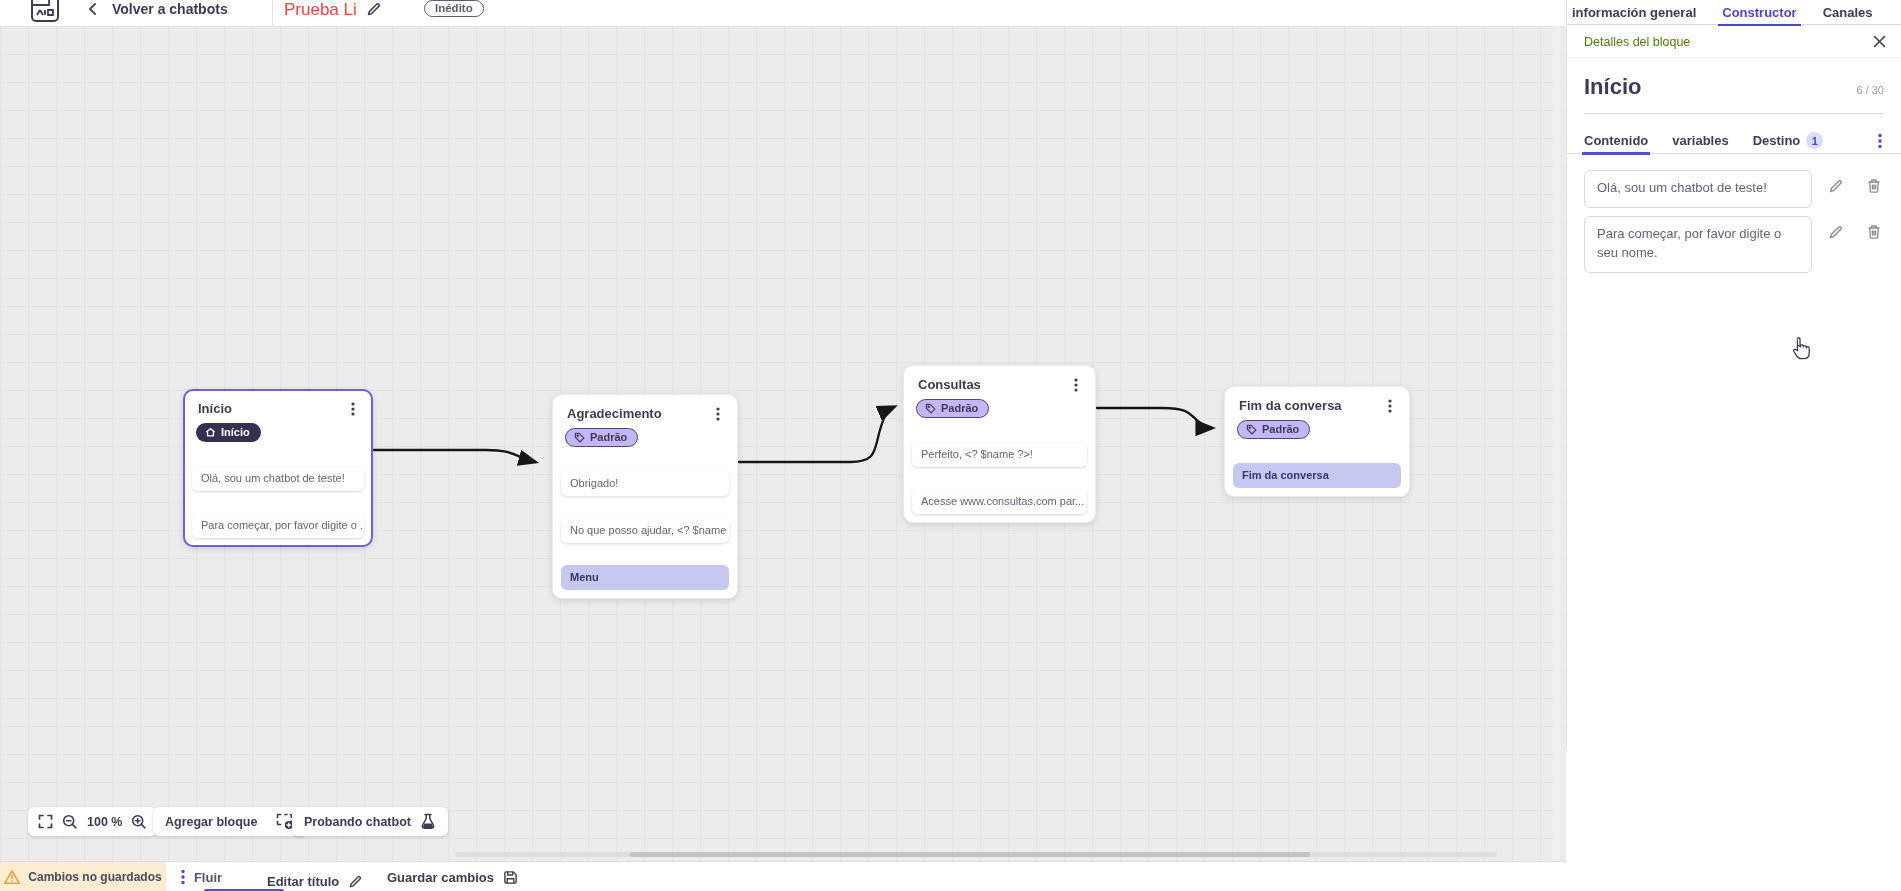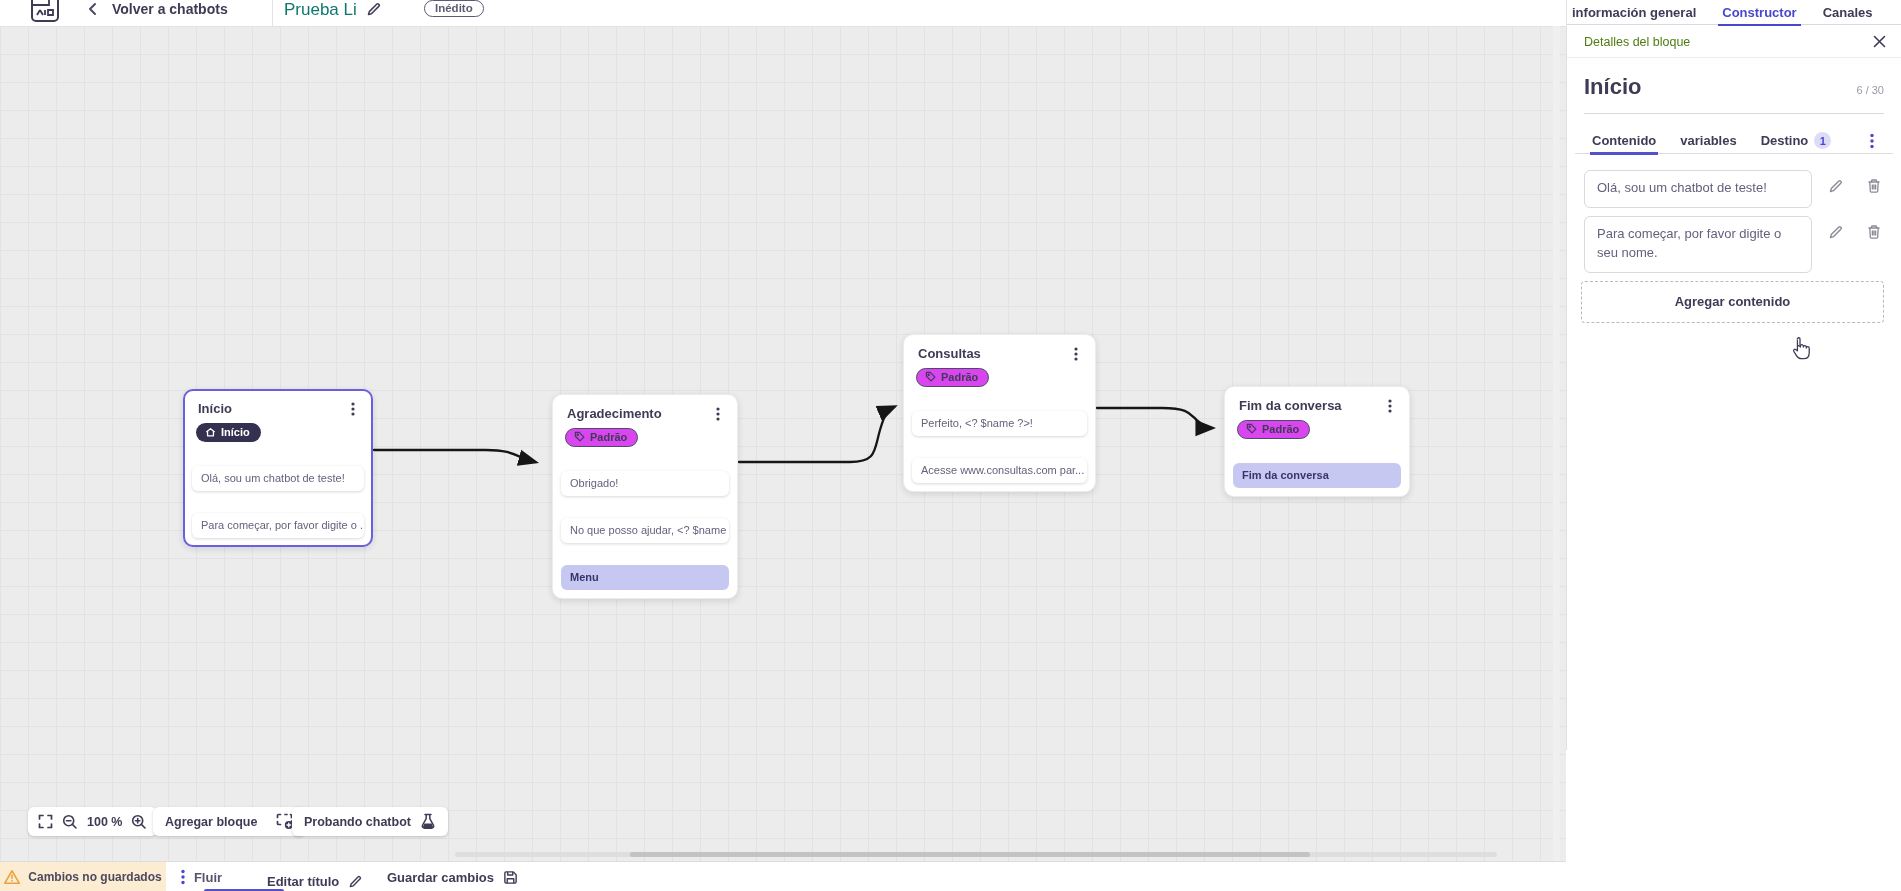--- a/index.html
+++ b/index.html
@@ -7,39 +7,39 @@
   body { font-family:"Liberation Sans", sans-serif; background:#ffffff; color:#3e3b55; }
   .app { position:relative; width:1901px; height:891px; background:#fff; }
 
   
   .top-header { position:absolute; left:0; top:0; width:1566px; height:26px; background:#fff; display:flex; align-items:center; z-index:30; }
   .logo-box { position:absolute; left:30px; top:-3px; width:30px; height:28px; color:#3e3b55; }
   .back-btn { position:absolute; left:86px; top:1px; display:flex; align-items:center; gap:12px; cursor:pointer; }
   .back-chevron { width:14px; height:14px; color:#4c4a63; }
   .back-label { font-size:14px; font-weight:700; color:#3e3b55; }
   .hdr-divider { position:absolute; left:272px; top:0; width:1px; height:26px; background:#e2e2e8; }
-  .doc-title { position:absolute; left:284px; top:0px; font-size:17px; font-weight:500; color:#0f766e; }
+  .doc-title { position:absolute; left:284px; top:0px; font-size:17px; font-weight:500; color:#ef4444; }
   .title-pencil { position:absolute; left:366px; top:1px; width:16px; height:16px; color:#3e3b55; cursor:pointer; }
   .status-pill { position:absolute; left:424px; top:0px; border:1.5px solid #5c5a72; border-radius:999px; padding:1px 10px 2px; font-size:11.5px; font-weight:600; color:#5c5a72; background:#fff; }
 
   
   .canvas { position:absolute; left:0; top:26px; width:1566px; height:835px; overflow:hidden;
     background-color:#ececec;
     background-image:linear-gradient(#e2e2e2 1px, transparent 1px),linear-gradient(90deg,#e2e2e2 1px, transparent 1px);
     background-size:28px 28px; }
   .connectors { position:absolute; left:0; top:0; width:1566px; height:835px; pointer-events:none; }
 
   .flow-block { position:absolute; background:#fff; border:1px solid #ececee; border-radius:10px; box-shadow:0 2px 6px rgba(40,40,60,.14); padding:11px 8px 8px; cursor:grab; }
   .flow-block.selected { border:2px solid #6a5fe0; padding:10px 7px 7px; }
   .blk-head { display:flex; align-items:flex-start; justify-content:space-between; padding:0 4px 0 6px; }
   .blk-title { font-size:13px; font-weight:700; color:#3e3b55; }
   .kebab { width:14px; height:16px; color:#3e3b55; cursor:pointer; flex:none; }
   .chip-row { padding:6px 4px 2px 4px; }
   .chip-dark { display:inline-flex; align-items:center; gap:5px; background:#343150; color:#fff; border-radius:999px; padding:3px 11px 4px 9px; font-size:11px; font-weight:700; }
-  .chip-outline { display:inline-flex; gap:5px; background:#d946ef; border:1.5px solid #4c4a66; border-radius:999px; padding:2px 10px 3px 8px; font-size:11px; font-weight:700; color:#3e3b55; }
+  .chip-outline { display:inline-flex; align-items:center; gap:5px; background:#c4b5fd; border:1.5px solid #4c4a66; border-radius:999px; padding:2px 10px 3px 8px; font-size:11px; font-weight:700; color:#3e3b55; }
   .chip-icon { width:11px; height:11px; }
   .msg { background:#fff; border-radius:6px; box-shadow:0 1px 3px rgba(40,40,60,.18); padding:6px 9px 7px; font-size:11px; color:#64617c; margin-top:22px; white-space:nowrap; overflow:hidden; cursor:pointer; }
   .msg.highlight { background:#c6c8f2; color:#38356a; font-weight:700; box-shadow:none; }
 
   
   .ctl { position:absolute; background:#fff; border-radius:6px; box-shadow:0 1px 3px rgba(40,40,60,.22); height:29px; display:flex; align-items:center; font-size:12.5px; font-weight:700; color:#3e3b55; }
   .ctl-zoom { left:28px; top:781px; padding:0 10px; gap:9px; }
   .ctl-add  { left:153px; top:781px; padding:0 12px; gap:19px; cursor:pointer; }
   .ctl-test { left:292px; top:781px; padding:0 12px; gap:9px; cursor:pointer; }
   .ctl svg { display:block; }
@@ -70,21 +70,21 @@
   .panel-hdr-label { font-size:12.5px; font-weight:400; color:#4d7c0f; }
   .close-x { width:15px; height:15px; color:#3e3b55; cursor:pointer; }
   .name-row { display:flex; align-items:flex-end; justify-content:space-between; margin:16px 17px 0; padding-bottom:13px; border-bottom:1px solid #d9d9de; cursor:text; }
   .block-name { font-size:22px; font-weight:600; color:#3e3b55; }
   .char-count { font-size:11px; color:#9b99a9; padding-bottom:4px; }
   .marker-row { display:flex; align-items:center; justify-content:space-between; margin:13px 10px 0 17px; }
   .marker-label { font-size:13px; color:#9b99a9; }
   .marker-right { display:flex; align-items:center; gap:6px; }
   .marker-pill { display:inline-flex; align-items:center; gap:6px; background:#343150; color:#fff; border-radius:999px; padding:4px 13px 5px 10px; font-size:12px; font-weight:700; cursor:pointer; }
   .marker-chevron { width:13px; height:13px; color:#4c4a63; cursor:pointer; }
-  .detail-tabs { display:flex; align-items:center; margin:14px 8px 0; padding:0 0 0 17px; height:26px; border-bottom:1px solid #dcdce1; gap:24px; position:relative; }
+  .detail-tabs { display:flex; align-items:center; margin:14px 0 0; padding:0 0 0 17px; height:26px; border-bottom:1px solid #dcdce1; gap:24px; position:relative; }
   .dtab { font-size:13px; font-weight:600; color:#3e3b55; height:26px; display:flex; align-items:center; gap:6px; cursor:pointer; position:relative; }
   .dtab.active { font-weight:700; }
   .dtab.active::after { content:""; position:absolute; left:-2px; right:-2px; bottom:-1px; height:2.5px; background:#5352cc; }
   .dtab-badge { width:17px; height:17px; border-radius:50%; background:#dddcf7; color:#4a47cf; font-size:11px; font-weight:700; display:flex; align-items:center; justify-content:center; }
   .dtabs-kebab { position:absolute; right:14px; top:4px; width:14px; height:18px; color:#4a47cf; cursor:pointer; }
   .content-list { margin:16px 17px 0; }
   .content-row { display:flex; align-items:flex-start; margin-bottom:8px; }
   .content-card { width:228px; border:1px solid #d9d9de; border-radius:6px; background:#fff; padding:8px 12px 9px; font-size:13px; color:#64617c; line-height:1.45; cursor:text; }
   .row-actions { display:flex; gap:22px; margin-left:16px; padding-top:8px; }
   .action-icon { width:16px; height:16px; color:#8a8a96; cursor:pointer; }
@@ -174,21 +174,21 @@
               <circle cx="4" cy="4" r="0.7" fill="#3e3b55"></circle>
             </svg>
           <span>Padrão</span>
         </span>
       </div>
       <div class="msg">Obrigado!</div>
       <div class="msg">No que posso ajudar, &lt;? $name ...</div>
       <div class="msg highlight">Menu</div>
     </div>
 
-    <div class="flow-block" style="left:903px; top:308px; width:193px;">
+    <div class="flow-block" style="left:903px; top:339px; width:193px;">
       <div class="blk-head">
         <span class="blk-title">Consultas</span>
         <span class="kebab">
           <svg viewBox="0 0 14 16" fill="currentColor">
               <circle cx="7" cy="3" r="1.6"></circle>
               <circle cx="7" cy="8" r="1.6"></circle>
               <circle cx="7" cy="13" r="1.6"></circle>
             </svg>
         </span>
       </div>
@@ -368,23 +368,20 @@
           </span>
           <span class="action-icon">
             <svg viewBox="0 0 16 16" fill="none" stroke="currentColor" stroke-width="1.3" stroke-linejoin="round">
                 <path d="M2.5 4 h11 M5.5 4 V2.7 A0.7 0.7 0 016.2 2 h3.6 a0.7 0.7 0 01.7.7 V4 M3.8 4 l.5 9.3 a1 1 0 001 .9 h5.4 a1 1 0 001-.9 L12.2 4 M6.4 6.5 v5 M8 6.5 v5 M9.6 6.5 v5"></path>
               </svg>
           </span>
         </div>
       </div>
     </div>
 
-    <div class="add-content">
-      <span>Agregar contenido</span>
-    </div>
 
     <span class="cursor-icon">
       <svg viewBox="0 0 22 26" fill="#fff" stroke="#3e3b55" stroke-width="1.4" stroke-linejoin="round">
         <path d="M7 2 v9 M7 11 a1.6 1.6 0 013.2 0 v-1 a1.6 1.6 0 013.2 0 v1 a1.6 1.6 0 013.2 0 v1 a1.6 1.6 0 013.2 0 v5 c0 4-2.5 6.5-6 6.5 h-2.5 c-2.3 0-4-1-5.2-3 L3 15.5 c-.8-1.3.8-2.8 2-2 l2 1.5 V2 a1.5 1.5 0 00-0 0 z" transform="translate(0,1) scale(0.92)"></path>
         <path d="M7 2.2 a1.4 1.4 0 012.8 0 V11" transform="translate(0,1) scale(0.92)"></path>
       </svg>
     </span>
   </div>
 
 </div>

